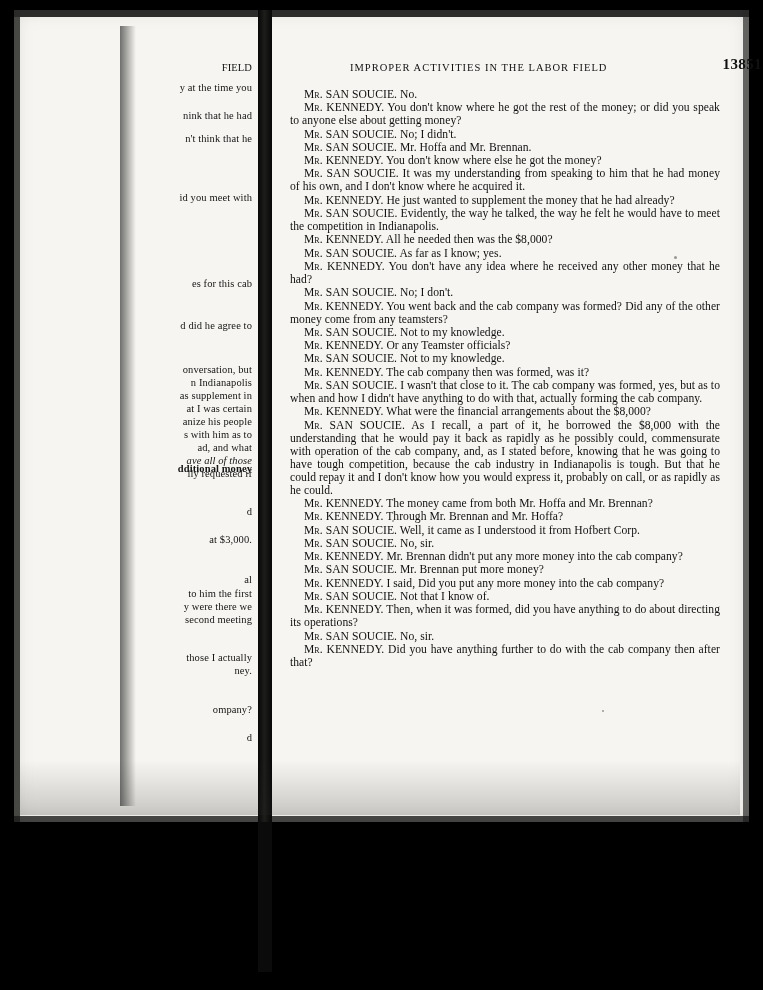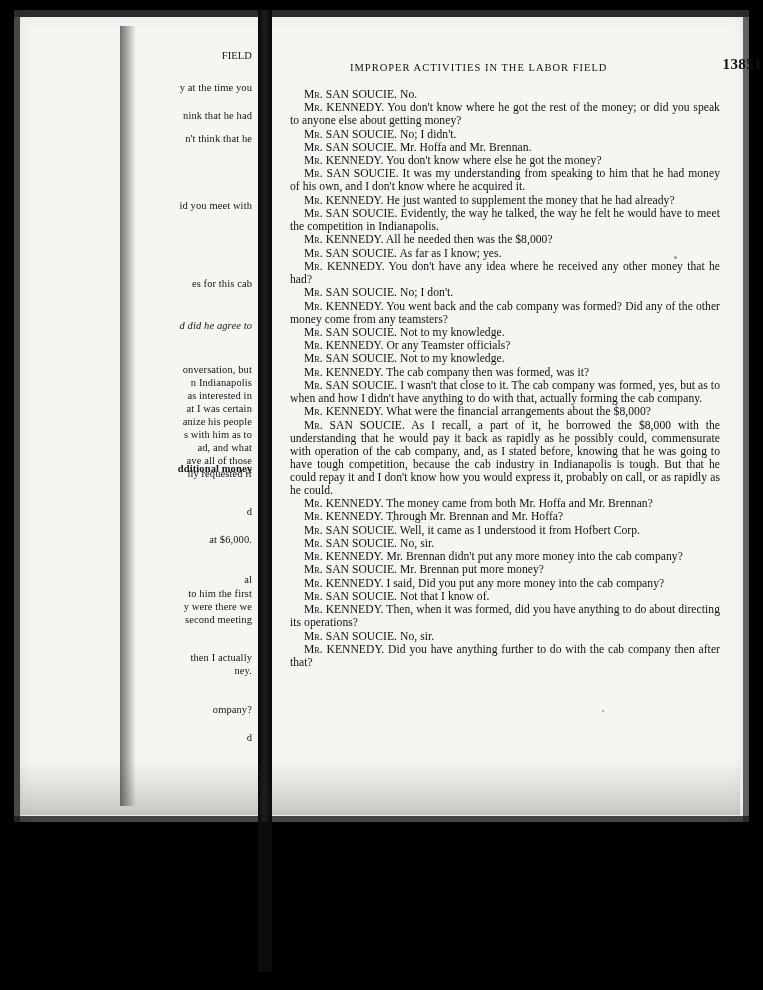--- a/index.html
+++ b/index.html
@@ -188,44 +188,44 @@
   <div class="paper"></div>
   <div class="edge-top"></div>
   <div class="edge-left"></div>
   <div class="edge-right"></div>
   <div class="edge-bottom"></div>
   <div class="smudge-left"></div>
   <div class="gutter"></div>
   <div class="gutter-lower"></div>
 
   <div class="left-page">
-    <div class="lp-line" style="top:24px;margin-left:38px;">FIELD</div>
+    <div class="lp-line" style="top:36px;margin-left:38px;">FIELD</div>
     <div class="lp-line" style="top:56px;">y at the time you</div>
     <div class="lp-line" style="top:84px;">nink that he had</div>
     <div class="lp-line" style="top:98px;margin-top:9px;">n't think that he</div>
-    <div class="lp-line" style="top:174px;">id you meet with</div>
+    <div class="lp-line" style="top:166px;">id you meet with</div>
     <div class="lp-line" style="top:252px;">es for this cab</div>
-    <div class="lp-line" style="top:294px;font-style:italic;">d did he agree to</div>
+    <div class="lp-line" style="top:294px;">d did he agree to</div>
     <div class="lp-line" style="top:338px;">onversation, but</div>
     <div class="lp-line" style="top:351px;">n Indianapolis</div>
-    <div class="lp-line" style="top:364px;">as interested in</div>
+    <div class="lp-line" style="top:364px;">as supplement in</div>
     <div class="lp-line" style="top:377px;">at I was certain</div>
     <div class="lp-line" style="top:390px;">anize his people</div>
     <div class="lp-line" style="top:403px;">s with him as to</div>
     <div class="lp-line" style="top:416px;">ad, and what</div>
-    <div class="lp-line" style="top:429px;">ave all of those</div>
+    <div class="lp-line" style="top:429px;font-style:italic;">ave all of those</div>
     <div class="lp-line" style="top:442px;">lly requested if</div>
     <div class="lp-line" style="top:437px;font-weight:bold;">dditional money</div>
     <div class="lp-line" style="top:480px;">d</div>
-    <div class="lp-line" style="top:508px;">at $6,000.</div>
+    <div class="lp-line" style="top:508px;">at $3,000.</div>
     <div class="lp-line" style="top:548px;">al</div>
     <div class="lp-line" style="top:562px;">to him the first</div>
     <div class="lp-line" style="top:575px;">y were there we</div>
     <div class="lp-line" style="top:588px;">second meeting</div>
-    <div class="lp-line" style="top:626px;">then I actually</div>
+    <div class="lp-line" style="top:626px;">those I actually</div>
     <div class="lp-line" style="top:639px;">ney.</div>
     <div class="lp-line" style="top:678px;">ompany?</div>
     <div class="lp-line" style="top:706px;">d</div>
   </div>
 
   <div class="right-page">
     <div class="running-head">IMPROPER ACTIVITIES IN THE LABOR FIELD</div>
     <div class="folio">13851</div>
 
     <div class="body-col">

